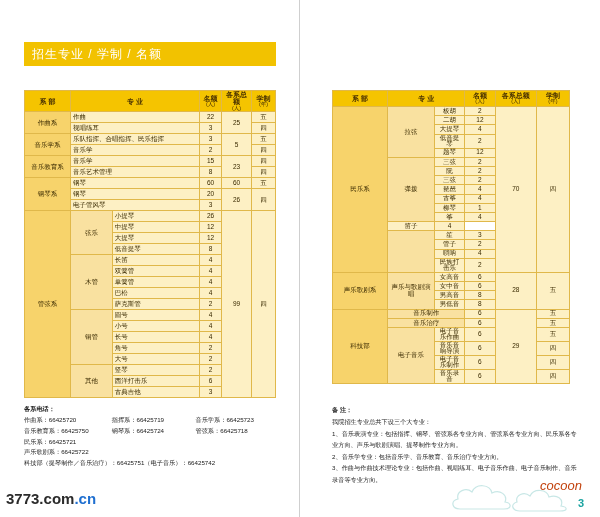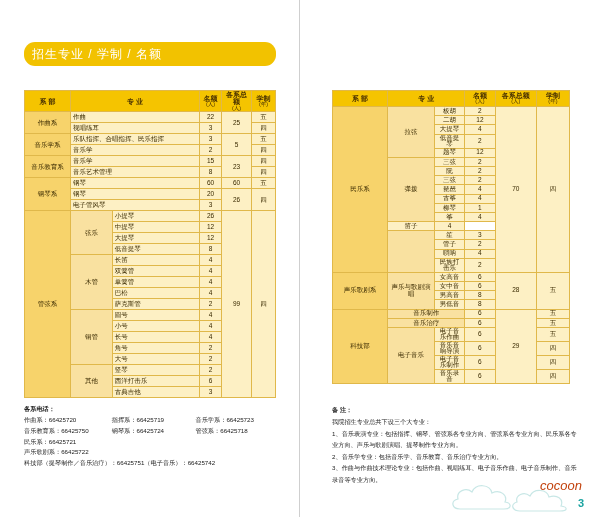--- a/index.html
+++ b/index.html
@@ -17,21 +17,20 @@
   .gutter {
     position:absolute; left:299px; top:0; width:1px; height:517px;
     background:#cfcfcf;
   }
 
   
   .left { position:absolute; left:0; top:0; width:299px; height:517px; }
   .title-bar {
     position:absolute; left:24px; top:42px; width:252px; height:24px;
     background:#f2c200;
-    border-radius:11px;
   }
   .title-bar span {
     position:absolute; left:8px; top:4px;
     font-size:12px; color:#ffffff; letter-spacing:1px;
   }
 
   table { border-collapse:collapse; }
 
   .tbl-left {
     position:absolute; left:24px; top:90px; width:252px;
@@ -481,15 +480,16 @@
     <div class="logo-cocoon">cocoon</div>
     <div class="page-num">3</div>
 
     <svg class="cloud" viewBox="0 0 150 40">
       <path d="M10 34 C2 34 0 26 8 24 C6 16 16 12 22 17 C26 8 40 9 42 18 C50 14 58 20 55 27 C62 28 62 34 54 34 Z" fill="none" stroke="#bfe3e2" stroke-width="1.2"></path>
       <path d="M70 36 C62 36 60 29 67 27 C65 20 74 16 80 21 C84 13 97 14 99 22 C107 19 114 24 111 31 C118 32 118 36 110 36 Z" fill="none" stroke="#bfe3e2" stroke-width="1.2"></path>
     </svg>
   </div>
 
   <div class="wm">
+    <div class="wm-sub"><span>3773.com</span><span class="wm-cn">.cn</span></div>
   </div>
 
 </div>
 
 </body></html>

